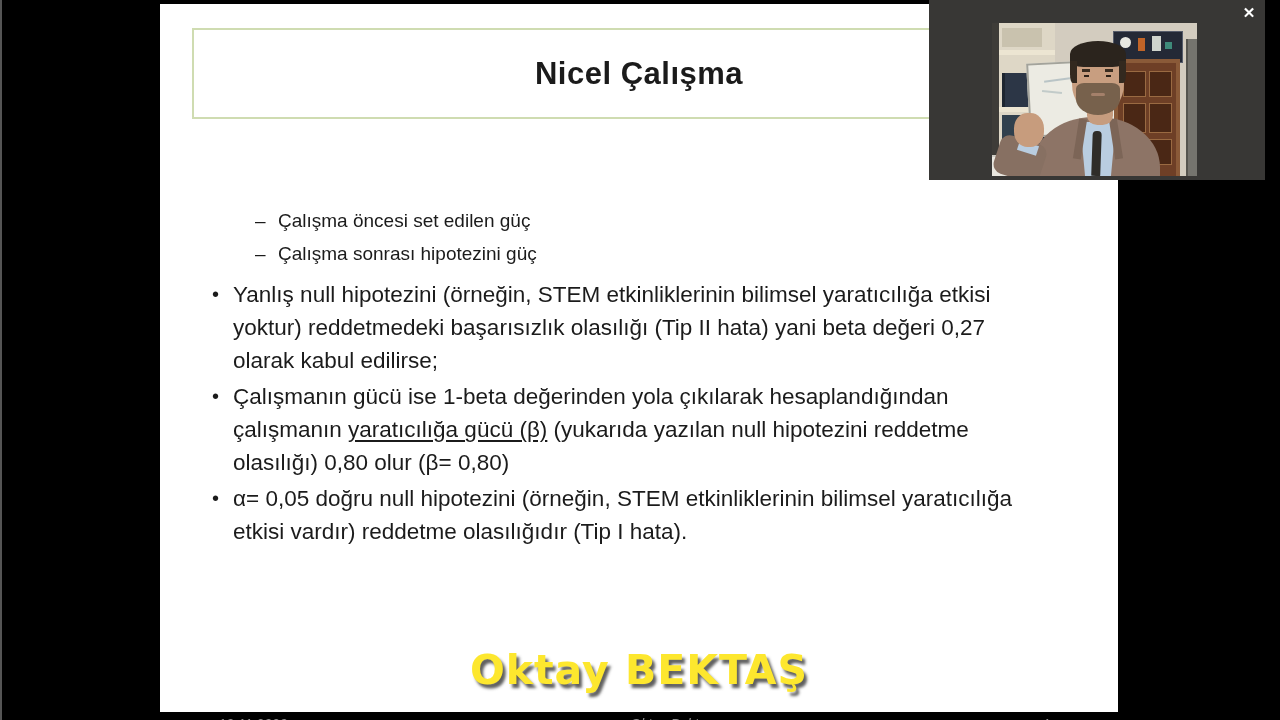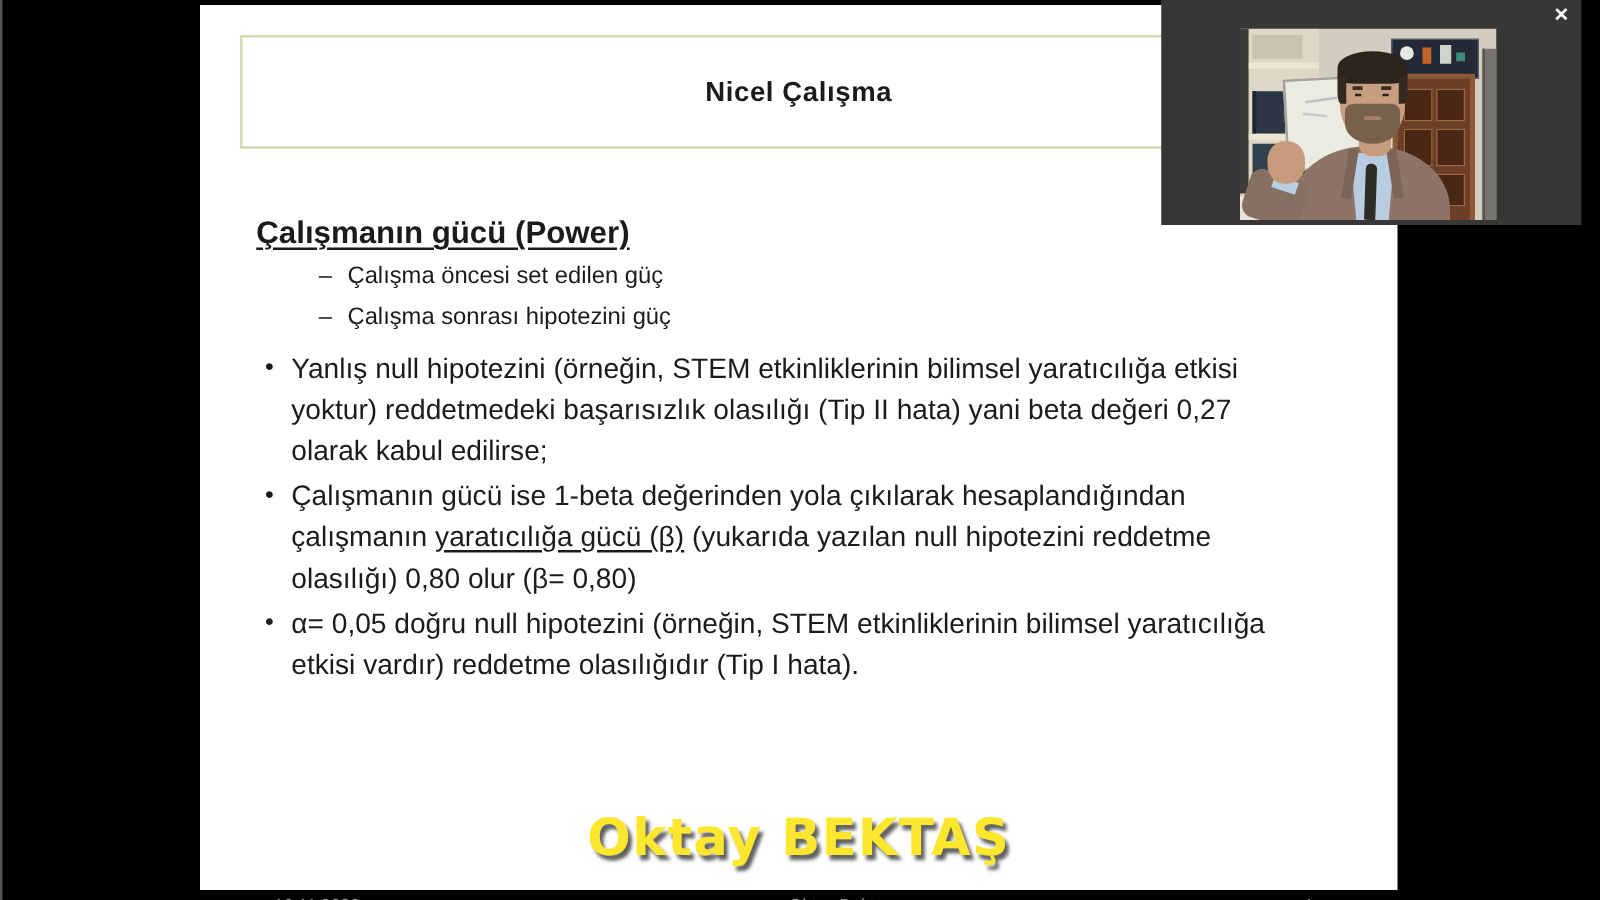--- a/index.html
+++ b/index.html
@@ -11,21 +11,21 @@
   
   #slide{
     position:absolute;left:160px;top:4px;width:958px;height:708px;
     background:var(--c-slide_bg,#ffffff);color:var(--c-text,#1b1b1b);
   }
   #title-box{
     position:absolute;left:32px;top:24px;width:894px;height:91px;
     border:2px solid var(--c-title_border,#cfdcb1);box-sizing:border-box;
     display:flex;align-items:center;justify-content:center;
   }
-  #slide-title{font-size:22px;font-weight:bold;letter-spacing:.5px;text-align:center;}
+  #slide-title{font-size:31px;font-weight:bold;letter-spacing:.5px;text-align:center;}
   #heading{
     position:absolute;left:45px;top:168px;font-size:25px;font-weight:bold;
     text-decoration:underline;text-decoration-thickness:2px;text-underline-offset:4px;
   }
   .subrow{position:absolute;left:95px;font-size:19px;display:flex;}
   .subrow .dash{width:23px;}
   #sub-0{top:206px;} #sub-1{top:239px;}
   .bulletrow{position:absolute;left:52px;width:831px;display:flex;}
   .bulletrow .mark{width:21px;flex:0 0 21px;font-size:20px;line-height:33px;}
   .bulletrow .btxt{font-size:22.5px;line-height:33px;width:810px;}
@@ -111,21 +111,20 @@
 
 <div id="stage">
   <div id="left-edge-line"></div>
 
   <div id="slide">
 
     <div id="title-box">
       <div id="slide-title">Nicel Çalışma</div>
     </div>
 
-    <div id="heading">Çalışmanın gücü (Power)</div>
 
     <div class="subrow" id="sub-0">
       <span class="dash">–</span>
       <span>Çalışma öncesi set edilen güç</span>
     </div>
     <div class="subrow" id="sub-1">
       <span class="dash">–</span>
       <span>Çalışma sonrası hipotezini güç</span>
     </div>
 

